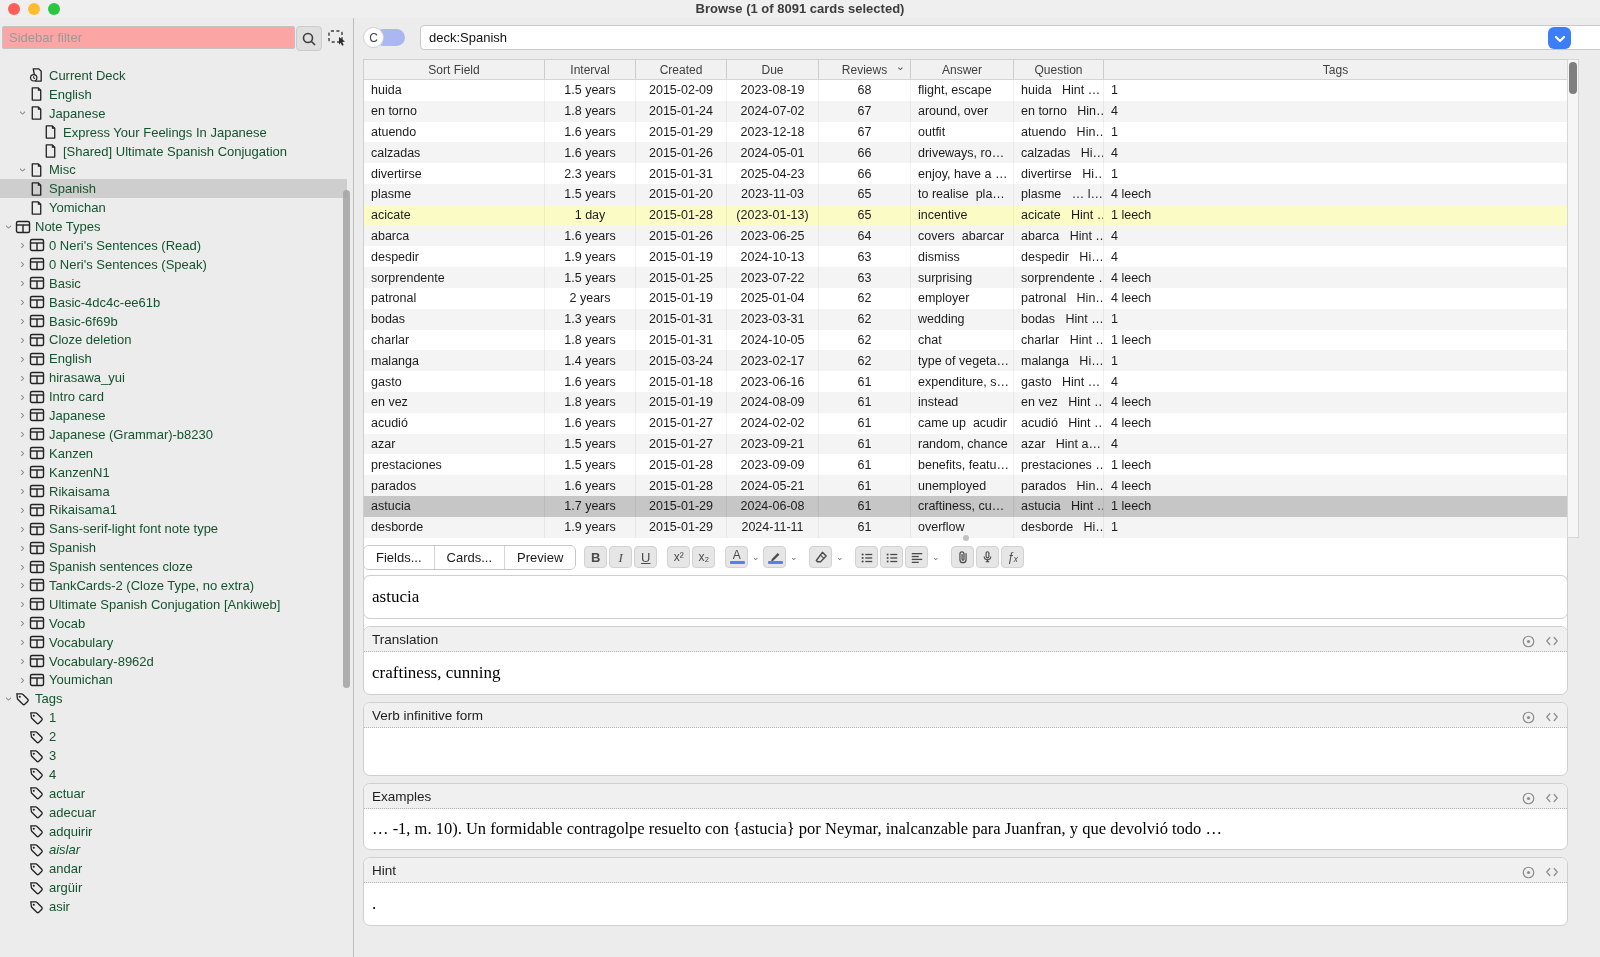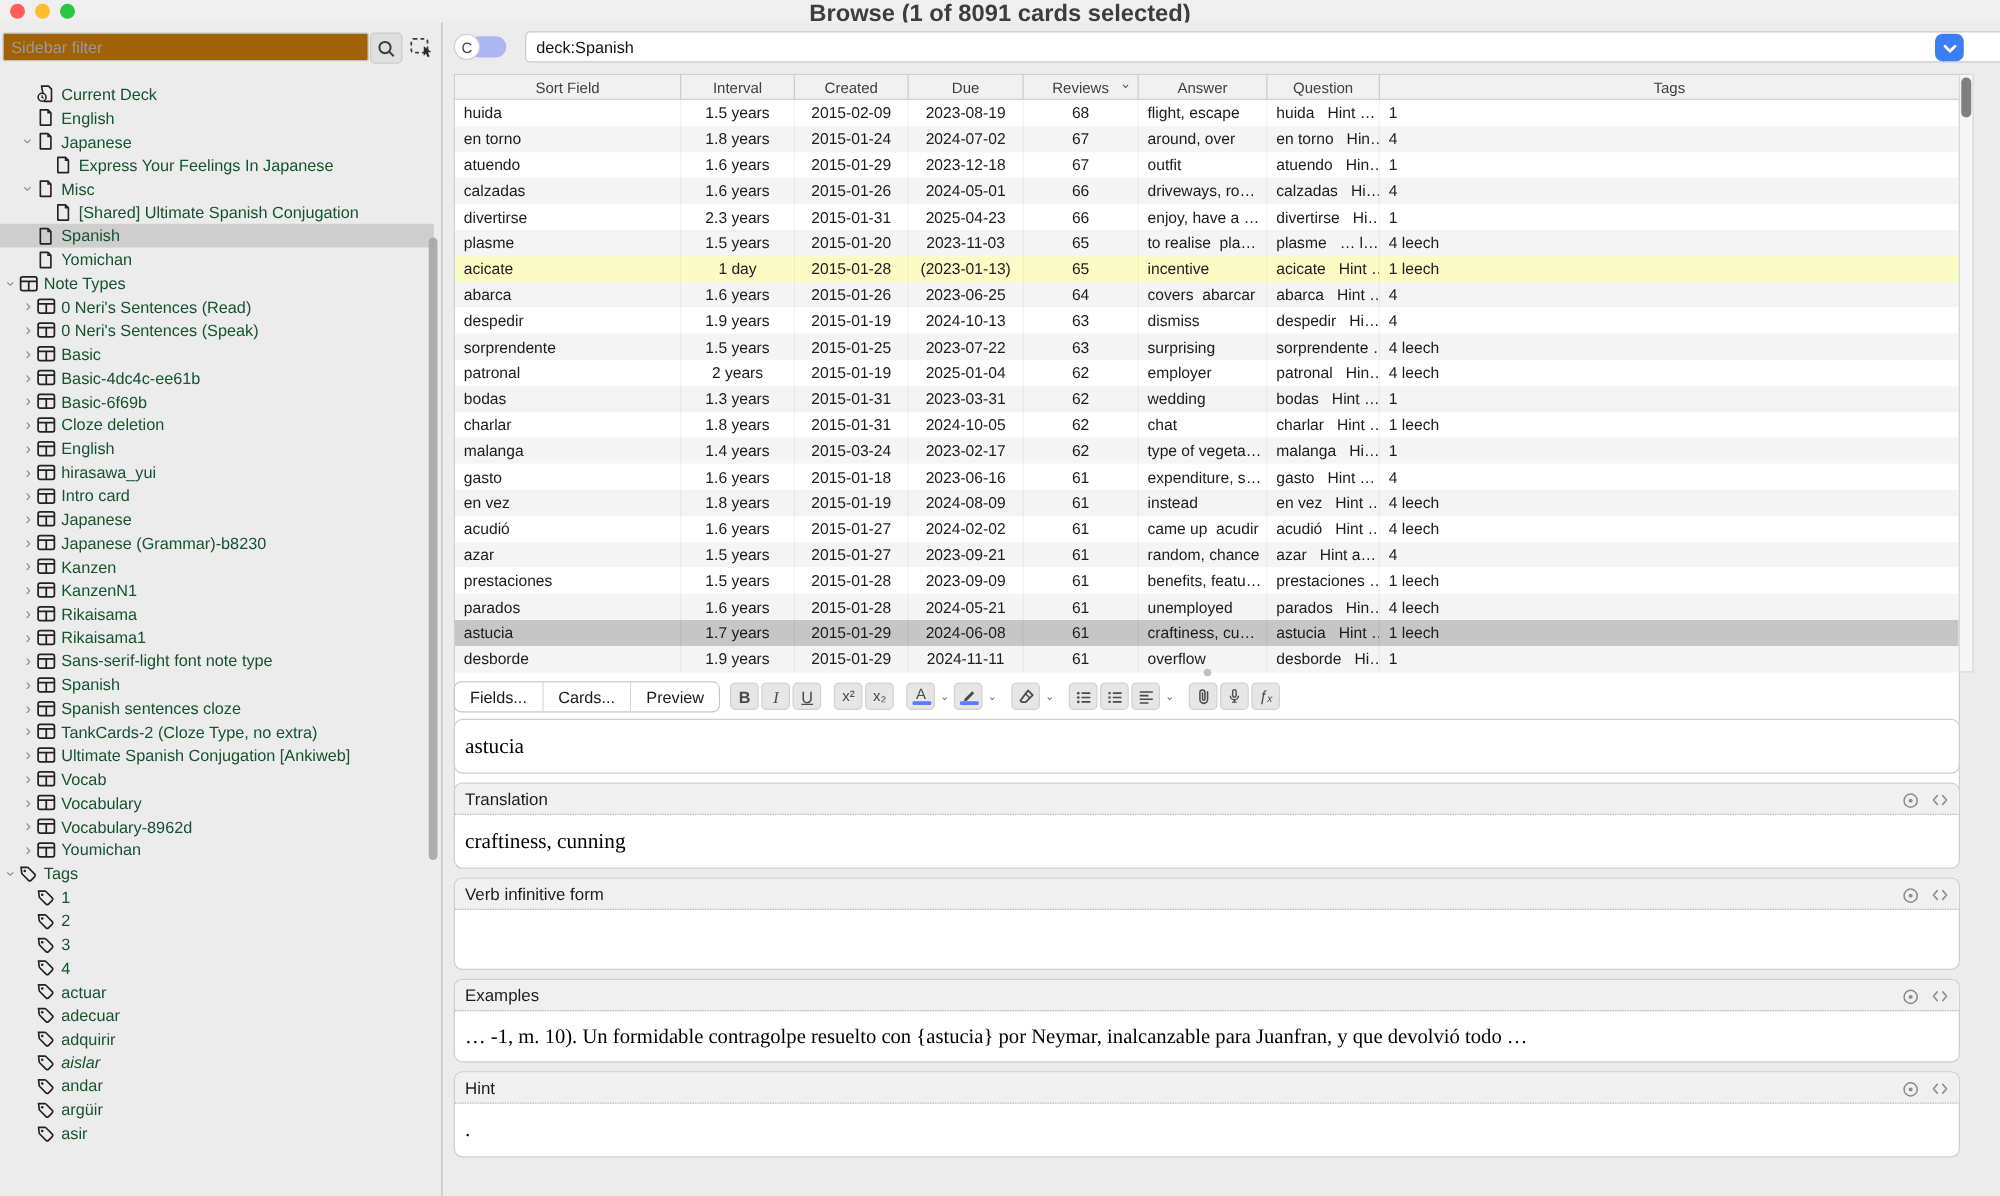--- a/index.html
+++ b/index.html
@@ -4,25 +4,25 @@
 <style>
   html,body{margin:0;padding:0;background:#dcdcdc;}
   *{box-sizing:border-box;}
   #app{position:relative;width:1600px;height:957px;background:#ececec;overflow:hidden;
        font-family:"Liberation Sans","DejaVu Sans",sans-serif;color:#1c1c1c;}
   
   .titlebar{position:absolute;left:0;top:0;width:1600px;height:18px;background:#efefef;}
   .lights{position:absolute;left:8px;top:3px;display:flex;gap:8px;}
   .tl{width:12px;height:12px;border-radius:50%;display:inline-block;}
   .tl.red{background:#ff5f57;}.tl.yel{background:#febc2e;}.tl.grn{background:#29c73f;}
-  .wtitle{position:absolute;left:0;right:0;top:1px;text-align:center;font-size:19px;font-weight:700;color:#3d3d3d;}
+  .wtitle{position:absolute;left:0;right:0;top:1px;text-align:center;font-size:13px;font-weight:700;color:#3d3d3d;}
   
   .sidebar{position:absolute;left:0;top:18px;width:354px;height:939px;background:#ececec;border-right:1px solid #bdbdbd;overflow:hidden;}
   .sb-top{position:absolute;left:0;top:8px;width:100%;height:30px;}
-  .sb-filter{position:absolute;left:0;top:0;width:293px;height:23px;border:1px solid #c3c3c3;border-radius:2px;background:#a16207;font-size:13px;padding:0 6px;color:#222;outline:none;font-family:inherit;}
+  .sb-filter{position:absolute;left:0;top:0;width:293px;height:23px;border:1px solid #c3c3c3;border-radius:2px;background:#fca5a5;font-size:13px;padding:0 6px;color:#222;outline:none;font-family:inherit;}
   .sb-filter::placeholder{color:#9a9a9a;}
   .sb-search{position:absolute;left:296px;top:0;width:26px;height:25px;background:#dfdfdf;border:1px solid #cbcbcb;border-radius:4px;padding:2px 4px;cursor:pointer;}
   .sb-select{position:absolute;left:327px;top:2px;width:20px;height:20px;}
   .tree{position:absolute;left:0;top:48px;width:347px;}
   .tree-row{height:18.9px;display:flex;align-items:center;font-size:13px;white-space:nowrap;overflow:hidden;}
   .tree-row.sel{background:#cecece;}
   .chev{width:13px;flex:0 0 13px;color:#8a8a8a;font-size:13px;line-height:12px;text-align:center;display:inline-block;}
   .chev.exp{transform:rotate(90deg);}
   .ticon{width:17px;flex:0 0 17px;height:16px;margin-right:3px;}
   .ticon svg{display:block;}
@@ -148,39 +148,39 @@
         <div class="tree-row" style="padding-left: 30px;">
           <span class="chev"></span>
           <span class="ticon">
             <svg width="15" height="16" viewBox="0 0 16 16">
               <path d="M3.5 1.5 h6.5 l2.5 2.5 v10.5 h-9 z" fill="none" stroke="#222" stroke-width="1.4" stroke-linejoin="round"></path>
               <path d="M10 1.5 v2.5 h2.5" fill="none" stroke="#222" stroke-width="1.2"></path>
             </svg>
           </span>
           <span class="tlabel">Express Your Feelings In Japanese</span>
         </div>
-        <div class="tree-row" style="padding-left: 16px;">
-          <span class="chev exp">›</span>
+        <div class="tree-row" style="padding-left: 30px;">
+          <span class="chev"></span>
           <span class="ticon">
             <svg width="15" height="16" viewBox="0 0 16 16">
               <path d="M3.5 1.5 h6.5 l2.5 2.5 v10.5 h-9 z" fill="none" stroke="#222" stroke-width="1.4" stroke-linejoin="round"></path>
               <path d="M10 1.5 v2.5 h2.5" fill="none" stroke="#222" stroke-width="1.2"></path>
             </svg>
           </span>
-          <span class="tlabel">Misc</span>
-        </div>
-        <div class="tree-row" style="padding-left: 30px;">
-          <span class="chev"></span>
+          <span class="tlabel">[Shared] Ultimate Spanish Conjugation</span>
+        </div>
+        <div class="tree-row" style="padding-left: 16px;">
+          <span class="chev exp">›</span>
           <span class="ticon">
             <svg width="15" height="16" viewBox="0 0 16 16">
               <path d="M3.5 1.5 h6.5 l2.5 2.5 v10.5 h-9 z" fill="none" stroke="#222" stroke-width="1.4" stroke-linejoin="round"></path>
               <path d="M10 1.5 v2.5 h2.5" fill="none" stroke="#222" stroke-width="1.2"></path>
             </svg>
           </span>
-          <span class="tlabel">[Shared] Ultimate Spanish Conjugation</span>
+          <span class="tlabel">Misc</span>
         </div>
         <div class="tree-row sel" style="padding-left: 16px;">
           <span class="chev"></span>
           <span class="ticon">
             <svg width="15" height="16" viewBox="0 0 16 16">
               <path d="M3.5 1.5 h6.5 l2.5 2.5 v10.5 h-9 z" fill="none" stroke="#222" stroke-width="1.4" stroke-linejoin="round"></path>
               <path d="M10 1.5 v2.5 h2.5" fill="none" stroke="#222" stroke-width="1.2"></path>
             </svg>
           </span>
           <span class="tlabel">Spanish</span>

